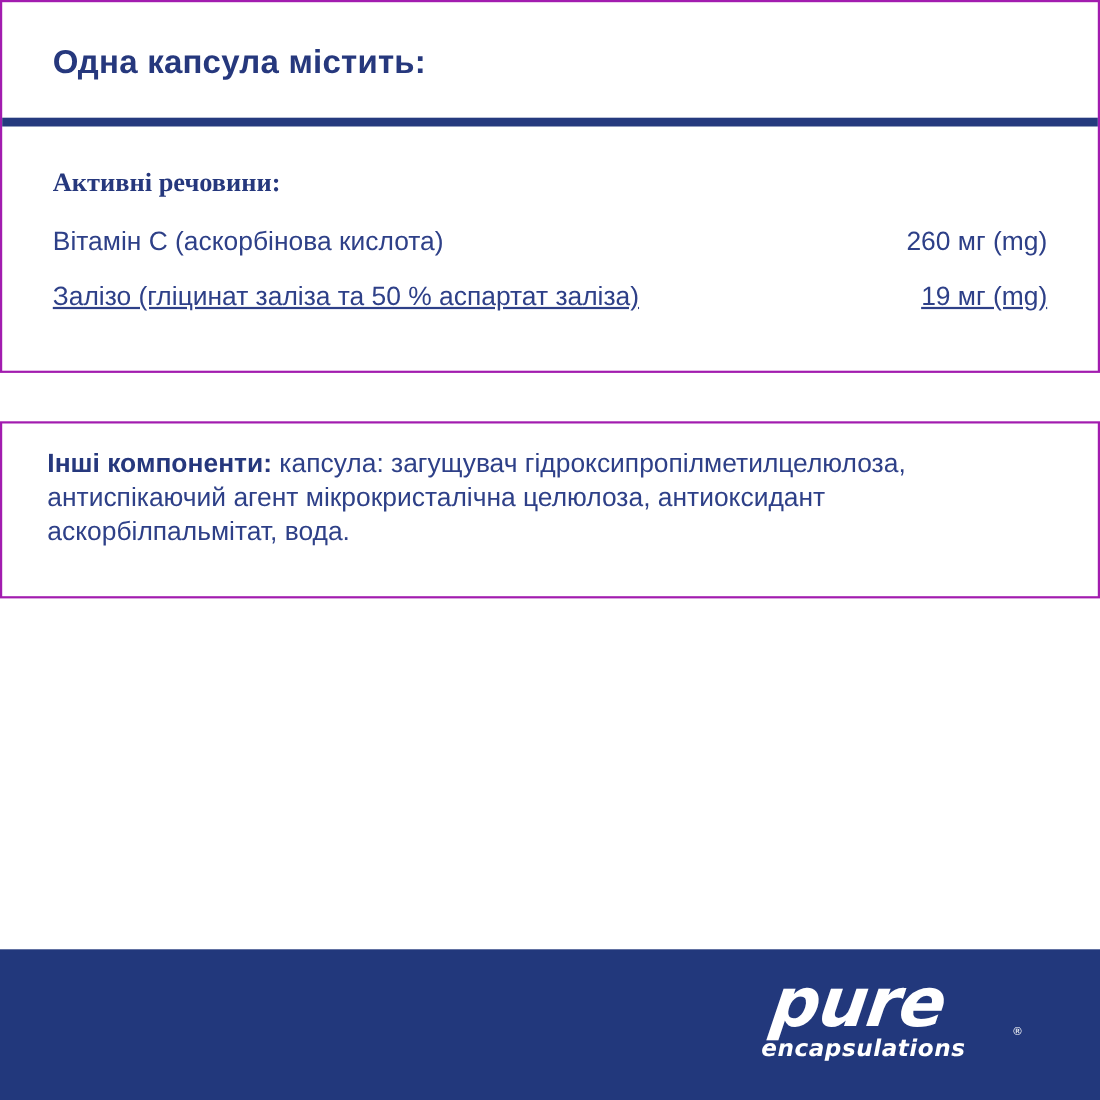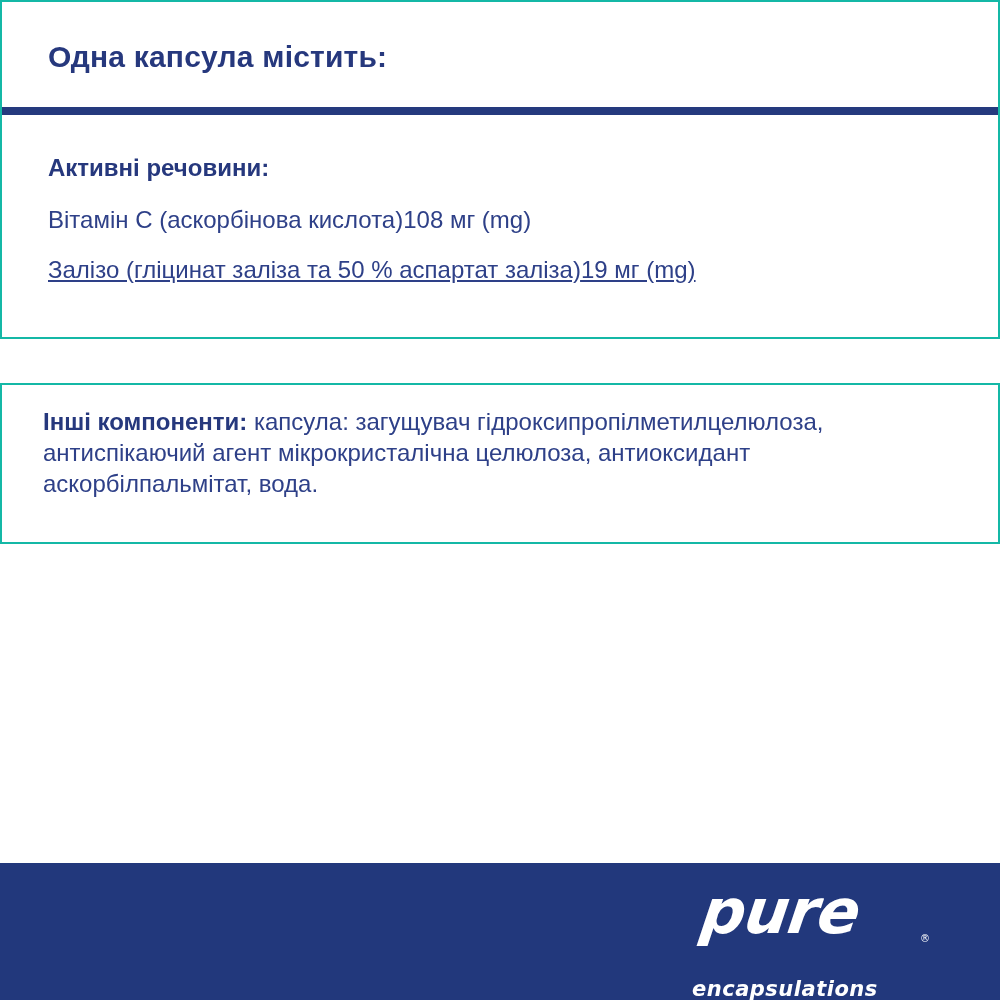--- a/index.html
+++ b/index.html
@@ -11,21 +11,21 @@
       width: 1000px;
       height: 1000px;
       position: relative;
       overflow: hidden;
       font-family: "Liberation Sans", "DejaVu Sans", sans-serif;
       color: #27397a;
     }
     .box {
       position: absolute;
       box-sizing: border-box;
-      border: 2px solid #14b8a6;
+      border: 2px solid #a21caf;
       background: #ffffff;
     }
     #composition-box {
       left: 0;
       top: 0;
       width: 1000px;
       height: 339px;
     }
     .box-title {
       position: absolute;
@@ -46,29 +46,30 @@
       background: #253a7e;
     }
     .section-heading {
       position: absolute;
       left: 46px;
       top: 152px;
       font-size: 24px;
       font-weight: bold;
       color: #26387d;
       margin: 0;
+      font-family: Liberation Serif, serif;
     }
     .ingredient-row {
       position: absolute;
       left: 46px;
       right: 46px;
       font-size: 24px;
       color: #2e4088;
       display: flex;
-      justify-content: flex-start;
+      justify-content: space-between;
       align-items: baseline;
     }
     .ingredient-row.r1 { top: 204px; }
     .ingredient-row.r2 { top: 254px; text-decoration: underline; }
     .ingredient-amount {
       text-align: right;
       white-space: nowrap;
     }
     #other-box {
       left: 0;
@@ -122,41 +123,40 @@
     .logo-encaps {
       position: absolute;
       left: 2px;
       top: 60px;
       font-family: "DejaVu Sans", sans-serif;
       font-weight: bold;
       font-style: italic;
       font-size: 21px;
       line-height: 24px;
       letter-spacing: 0.5px;
-      margin-top: 36px;
     }
     .logo-reg {
       position: absolute;
       left: 230px;
       top: 52px;
       font-size: 10px;
       font-family: "DejaVu Sans", sans-serif;
     }
   </style>
 </head>
 <body>
 
 <div class="box" id="composition-box">
   <h1 class="box-title">Одна капсула містить:</h1>
   <div class="title-rule"></div>
   <h2 class="section-heading">Активні речовини:</h2>
 
   <div class="ingredient-row r1">
     <span>Вітамін С (аскорбінова кислота)</span>
-    <span class="ingredient-amount">108 мг (mg)</span>
+    <span class="ingredient-amount">260 мг (mg)</span>
   </div>
   <div class="ingredient-row r2">
     <span>Залізо (гліцинат заліза та 50 % аспартат заліза)</span>
     <span class="ingredient-amount">19 мг (mg)</span>
   </div>
 </div>
 
 <div class="box" id="other-box">
   <p class="other-text"><span class="other-label">Інші компоненти:</span><span> капсула: загущувач гідроксипропілметилцелюлоза, антиспікаючий агент мікрокристалічна целюлоза, антиоксидант аскорбілпальмітат, вода.</span></p>
 </div>

